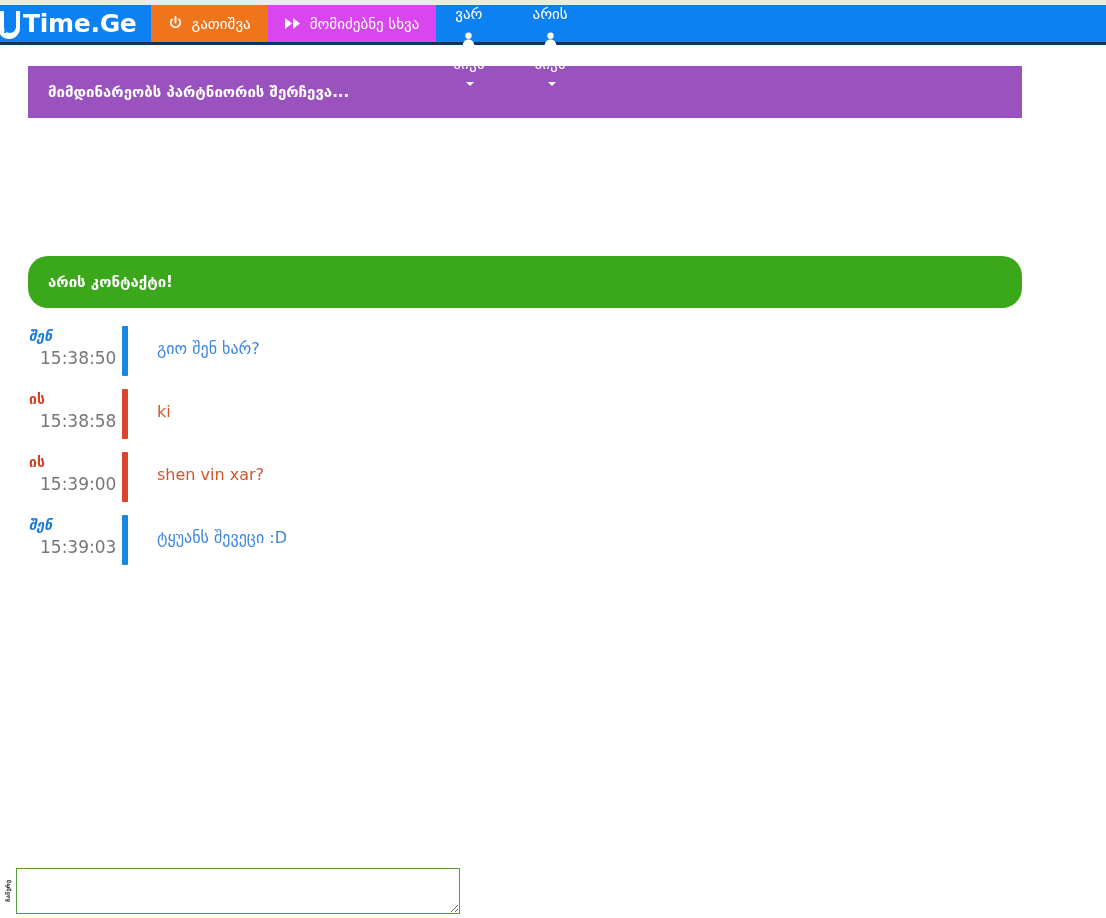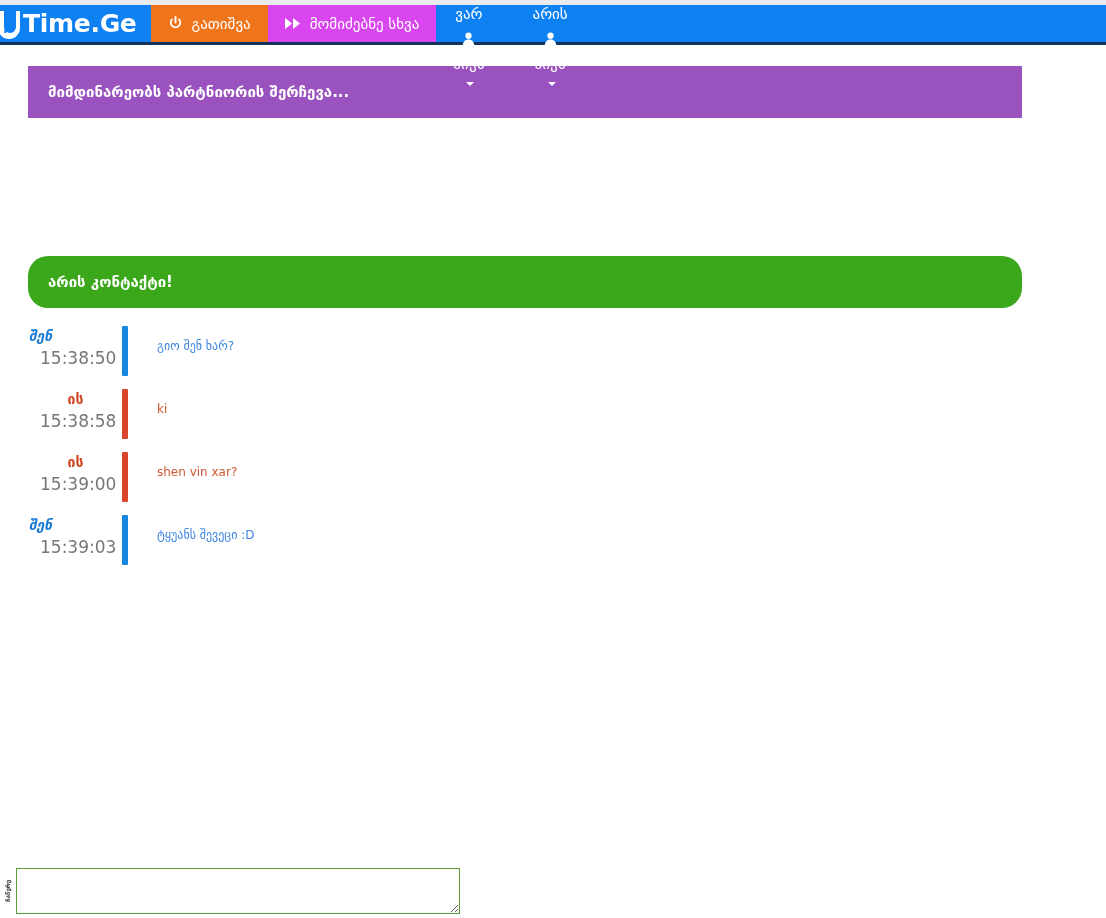--- a/index.html
+++ b/index.html
@@ -127,27 +127,27 @@
   }
   .msg-bar {
     width: 6px;
     flex: none;
     margin: 1px 0 12px 0;
     border-radius: 1px;
   }
   .msg-text {
     flex: 1;
     padding: 14px 0 0 29px;
-    font-size: 12px;
+    font-size: 16px;
     line-height: 1.3;
     word-break: break-word;
   }
 
   .who-self  { color: #1a7bd4; font-style: italic; }
-  .who-other { color: #cf4420; text-align: center; }
+  .who-other { color: #cf4420; }
   .bar-self  { background: #1787e0; }
   .bar-other { background: #d9452a; }
   .text-self  { color: #3d86e0; }
   .text-other { color: #d0562f; }
 
   
   .composer {
     position: absolute;
     left: 0;
     bottom: 0;

